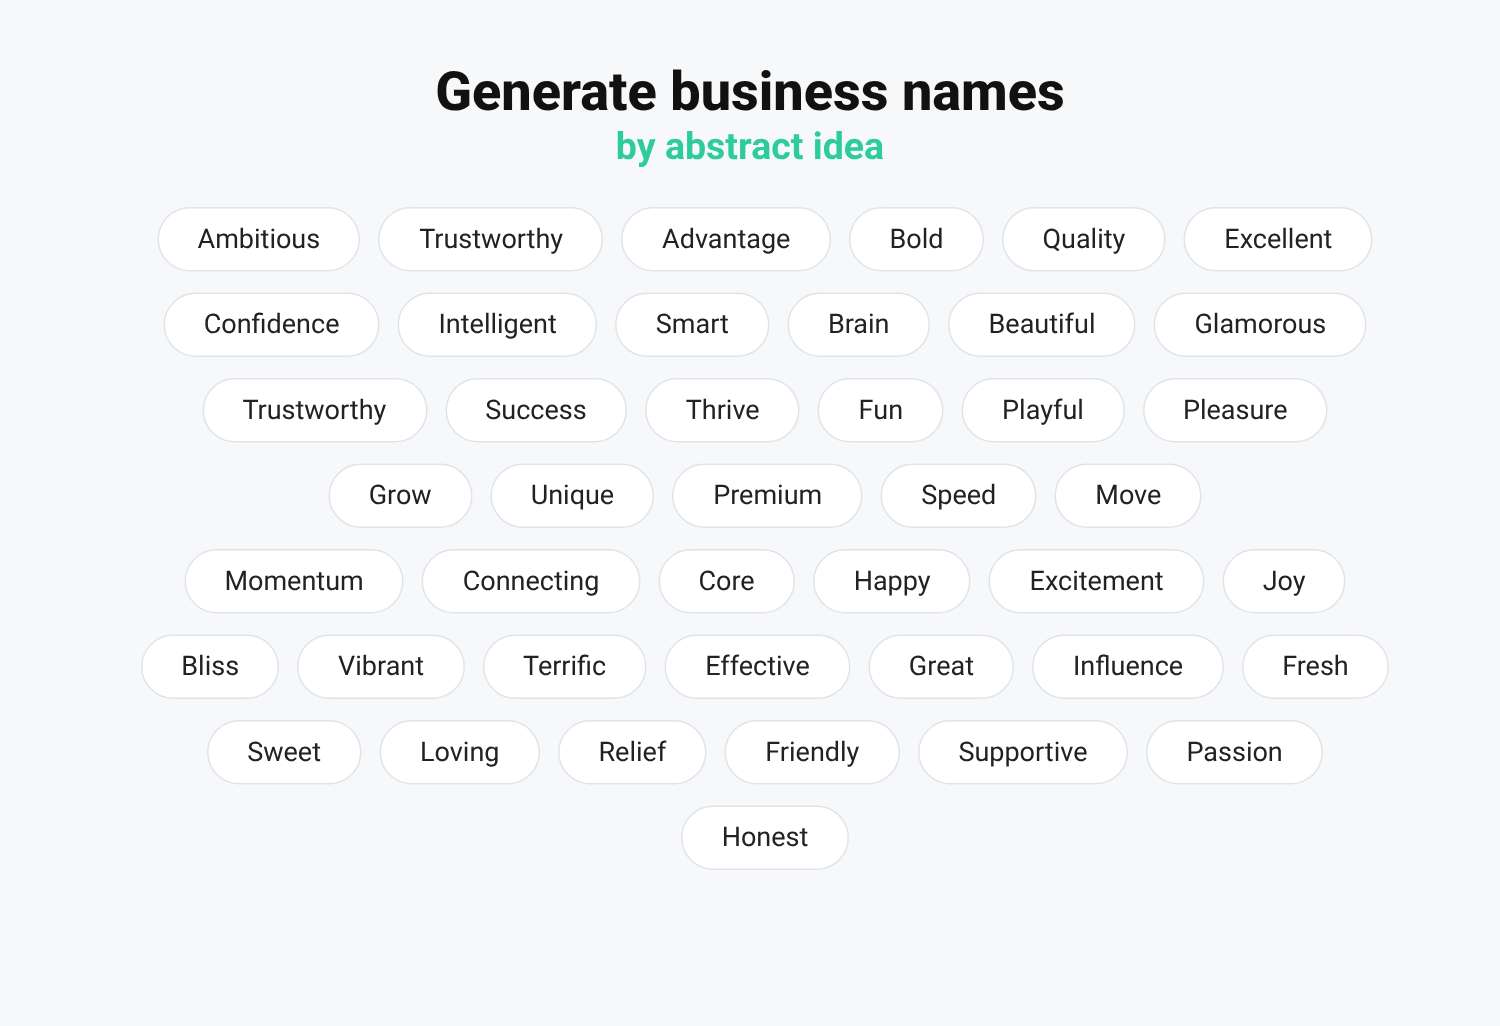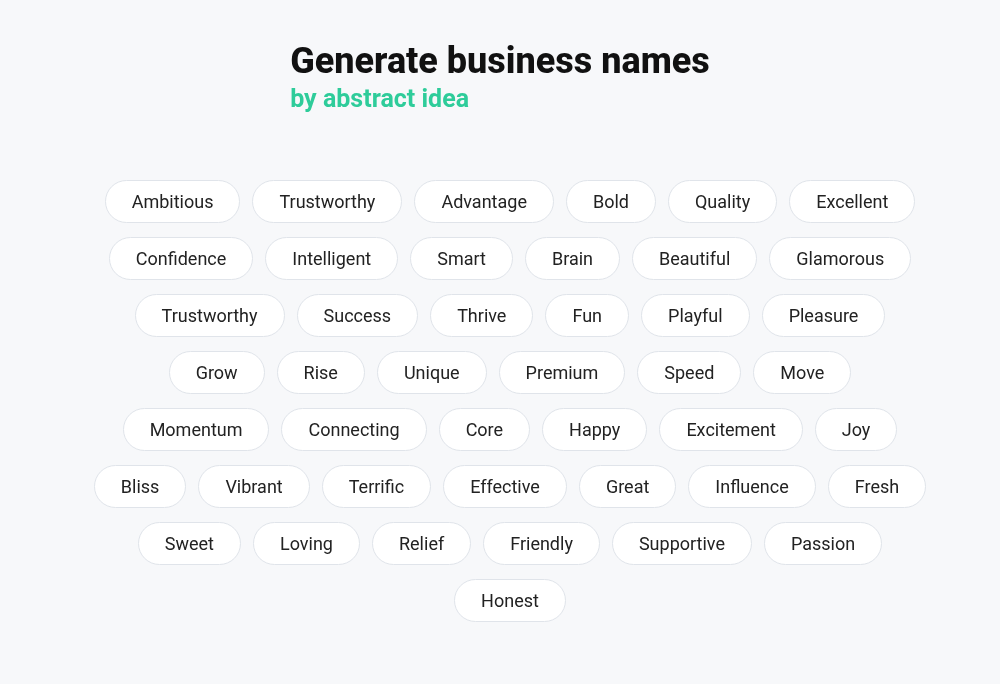--- a/index.html
+++ b/index.html
@@ -12,22 +12,22 @@
       background-color: #f7f8fa;
       font-family: -apple-system, BlinkMacSystemFont, 'Segoe UI', Roboto, sans-serif;
       min-height: 684px;
       display: flex;
       flex-direction: column;
       align-items: center;
       padding: 40px 20px 40px;
     }
 
     .header {
-      text-align: left;
-      margin-bottom: 64px;
+      text-align: center;
+      margin-bottom: 22px;
     }
 
     .header-title {
       font-size: 36px;
       font-weight: 800;
       color: #111;
       line-height: 1.2;
     }
 
     .header-subtitle {
@@ -95,21 +95,20 @@
     <div class="tags-row">
       <div class="tag">Trustworthy</div>
       <div class="tag">Success</div>
       <div class="tag">Thrive</div>
       <div class="tag">Fun</div>
       <div class="tag">Playful</div>
       <div class="tag">Pleasure</div>
     </div>
     <div class="tags-row">
       <div class="tag">Grow</div>
-      <div class="tag">Rise</div>
       <div class="tag">Unique</div>
       <div class="tag">Premium</div>
       <div class="tag">Speed</div>
       <div class="tag">Move</div>
     </div>
     <div class="tags-row">
       <div class="tag">Momentum</div>
       <div class="tag">Connecting</div>
       <div class="tag">Core</div>
       <div class="tag">Happy</div>

